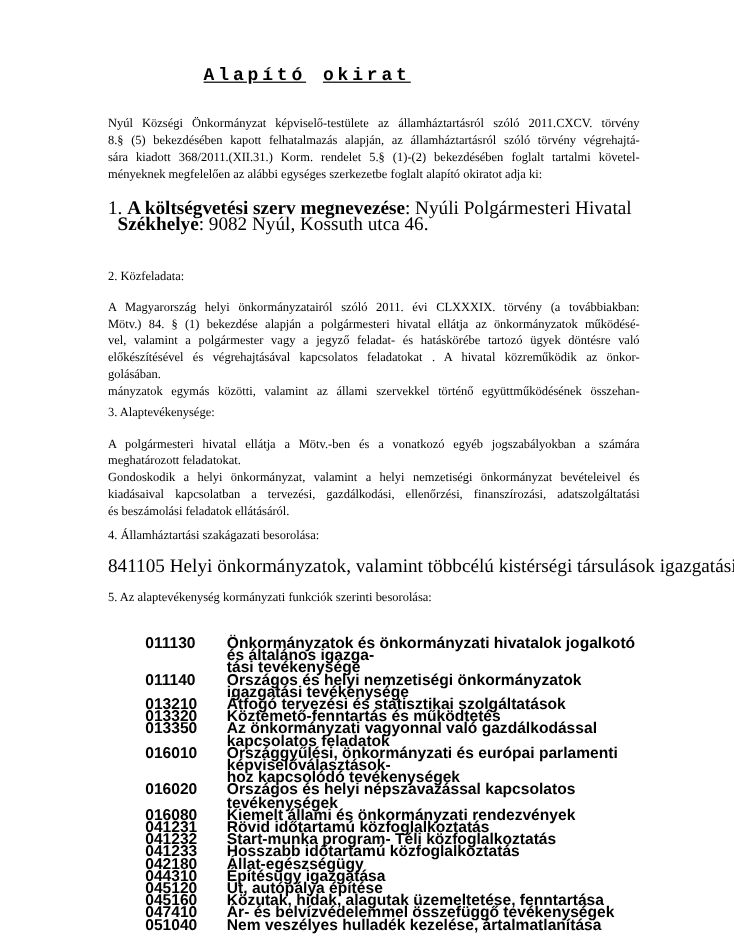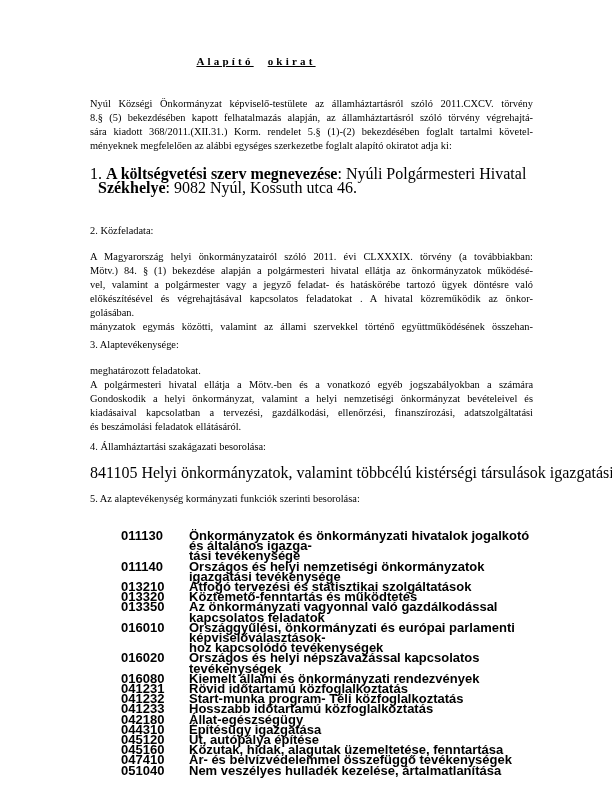--- a/index.html
+++ b/index.html
@@ -2,21 +2,21 @@
 <html><head>
   <meta charset="utf-8">
   <style>
     html, body { margin: 0; padding: 0; background: #ffffff; }
     body { width: 612px; height: 792px; position: relative; overflow: hidden; color: #000; }
     .serif { font-family: "Liberation Serif", "DejaVu Serif", serif; }
     .sans { font-family: "Liberation Sans", "DejaVu Sans", sans-serif; }
     .abs { position: absolute; }
     .title {
       left: 0; width: 512px; top: 55px; text-align: center;
-      font-size: 11px; font-weight: bold; letter-spacing: 3.2px; text-decoration: underline;
+      font-size: 15px; font-weight: bold; letter-spacing: 3.2px; text-decoration: underline; font-family: Liberation Mono, monospace;
     }
     .title span.gap { display: inline-block; width: 14px; }
     .para {
       left: 90px; width: 443px; font-size: 10.4px; line-height: 14px; text-align: justify;
     }
     .para .line { display: block; text-align: justify; text-align-last: justify; white-space: nowrap; }
     .para .line.last { text-align-last: left; }
     .heading { left: 90px; font-size: 10.4px; font-weight: normal; line-height: 14px; }
     .b { font-weight: bold; }
     .plain { left: 90px; font-size: 16px; line-height: 14px; white-space: nowrap; }
@@ -51,22 +51,22 @@
   <span class="line">A Magyarország helyi önkormányzatairól szóló 2011. évi CLXXXIX. törvény  (a továbbiakban:</span>
   <span class="line">Mötv.) 84. § (1) bekezdése alapján a polgármesteri hivatal ellátja az önkormányzatok működésé-</span>
   <span class="line">vel, valamint a polgármester vagy a jegyző feladat- és hatáskörébe tartozó ügyek döntésre való</span>
   <span class="line">előkészítésével és végrehajtásával kapcsolatos feladatokat . A hivatal közreműködik az önkor-</span>
   <span class="line last">golásában.</span>
   <span class="line">mányzatok egymás közötti, valamint az állami szervekkel történő együttműködésének összehan-</span>
 </div>
 
 <div class="abs heading serif" style="top:338px;">3. Alaptevékenysége:</div>
 <div class="abs para serif" style="top:364px;">
+  <span class="line">A polgármesteri hivatal ellátja a Mötv.-ben és a vonatkozó egyéb jogszabályokban a számára</span>
   <span class="line last">meghatározott feladatokat.</span>
-  <span class="line">A polgármesteri hivatal ellátja a Mötv.-ben és a vonatkozó egyéb jogszabályokban a számára</span>
   <span class="line">Gondoskodik a helyi önkormányzat, valamint a helyi nemzetiségi önkormányzat bevételeivel és</span>
   <span class="line">kiadásaival kapcsolatban a tervezési, gazdálkodási, ellenőrzési, finanszírozási, adatszolgáltatási</span>
   <span class="line last">és beszámolási feladatok ellátásáról.</span>
 </div>
 
 <div class="abs heading serif" style="top:440px;">4. Államháztartási szakágazati besorolása:</div>
 <div class="abs plain serif" style="top:466px;">841105 Helyi önkormányzatok, valamint többcélú kistérségi társulások igazgatási tevékenysége</div>
 
 <div class="abs heading serif" style="top:492px;">5. Az alaptevékenység kormányzati funkciók szerinti besorolása:</div>
 

